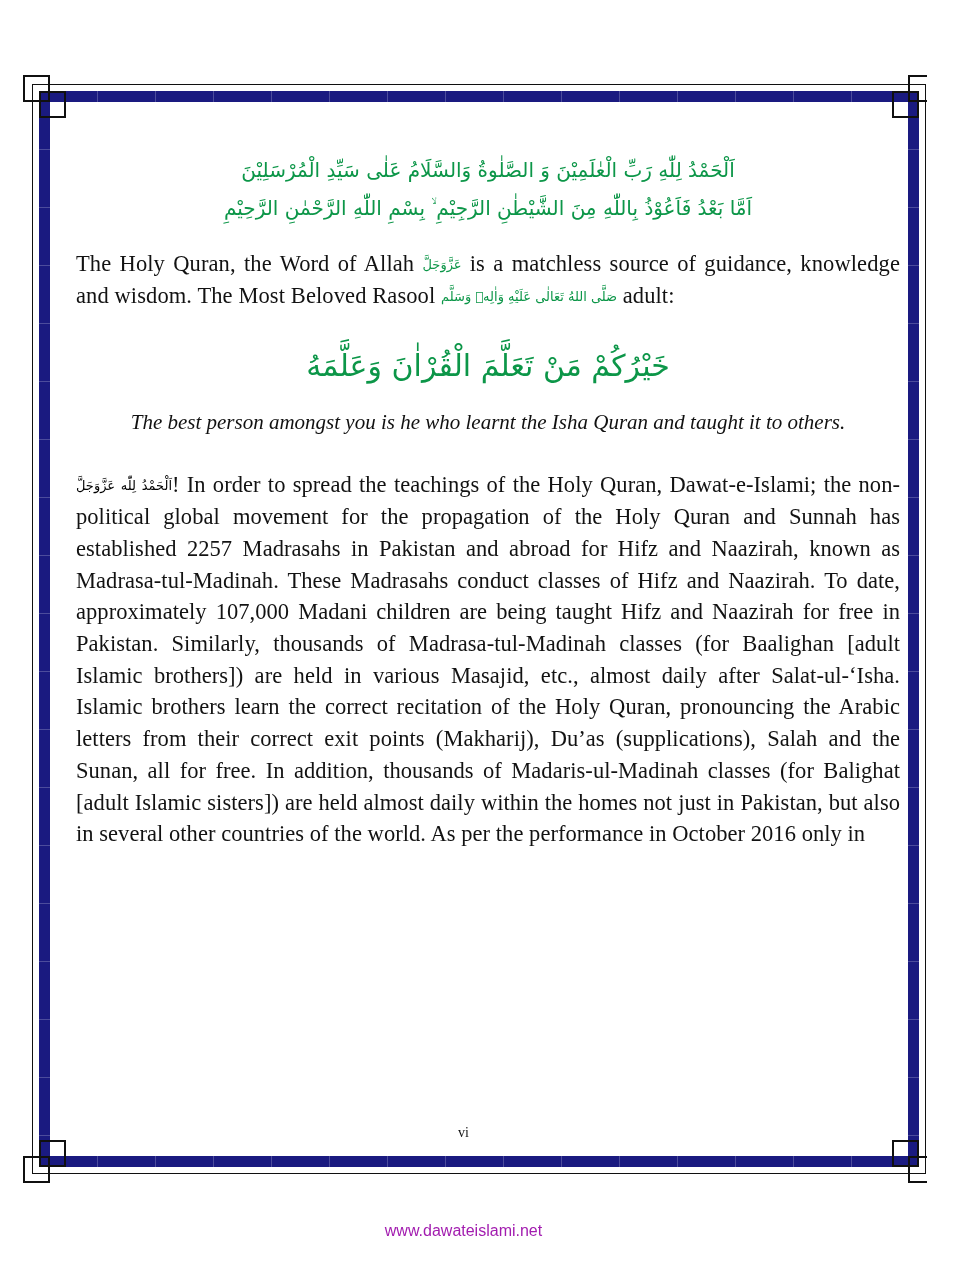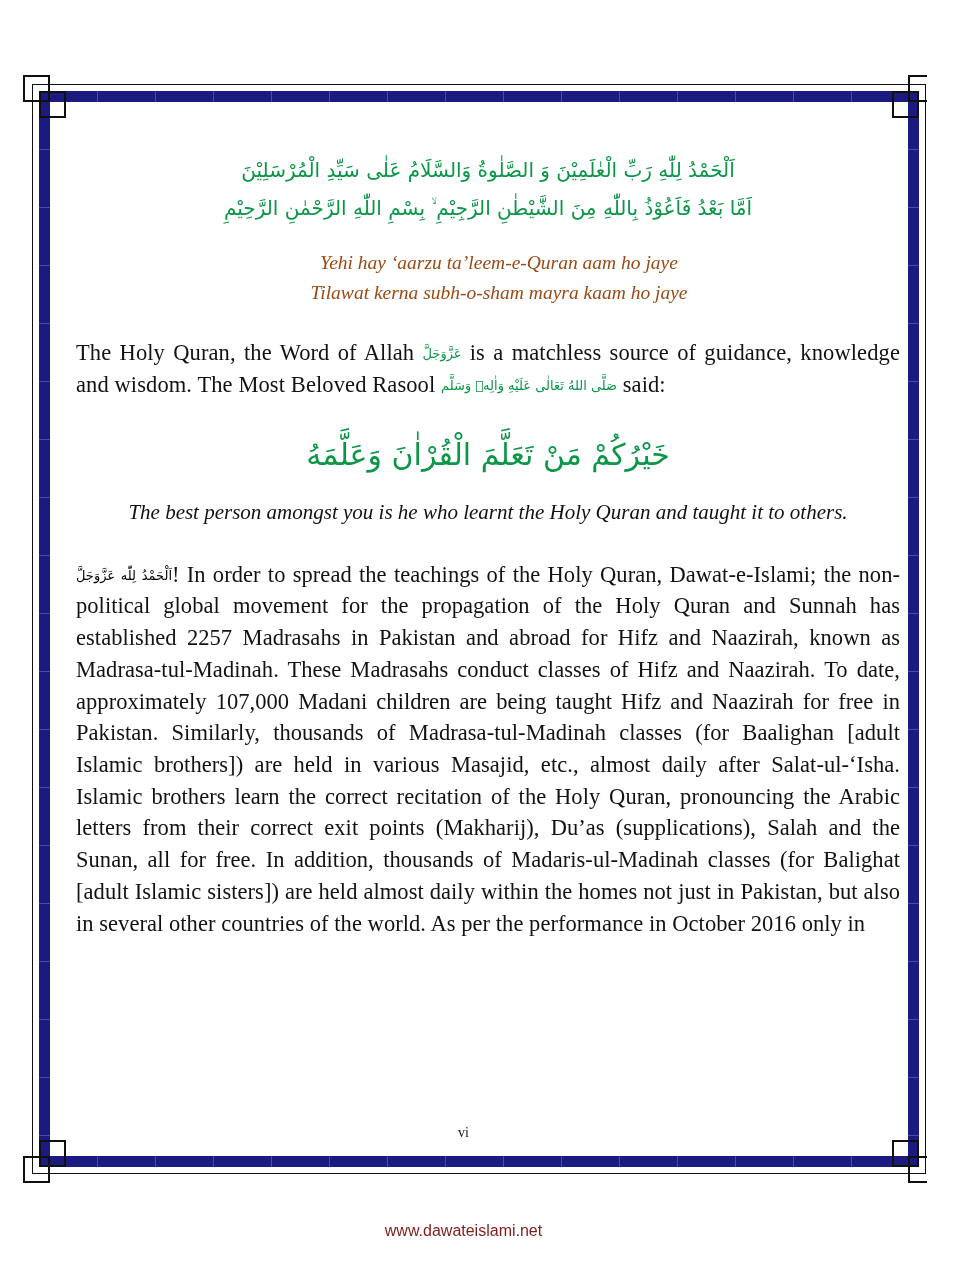--- a/index.html
+++ b/index.html
@@ -208,21 +208,21 @@
   }
 
   .site-footer {
     position: absolute;
     left: 0;
     right: 0;
     top: 1222px;
     text-align: center;
     font-family: "Liberation Sans", "DejaVu Sans", sans-serif;
     font-size: 16px;
-    color: #7f1d1d;
+    color: #a21caf;
   }
 </style>
 </head>
 <body>
 
 <div class="page">
 
   <div class="frame">
     <div class="frame-outline"></div>
     <div class="frame-band"></div>
@@ -250,30 +250,26 @@
   </div>
 
   <div class="content">
 
     <div class="invocation">
       <div class="arabic line1">اَلْحَمْدُ لِلّٰهِ رَبِّ الْعٰلَمِيْنَ وَ الصَّلٰوةُ وَالسَّلَامُ عَلٰى سَيِّدِ الْمُرْسَلِيْنَ</div>
       <div class="arabic line2">اَمَّا بَعْدُ فَاَعُوْذُ بِاللّٰهِ مِنَ الشَّيْطٰنِ الرَّجِيْمِ ۙ بِسْمِ اللّٰهِ الرَّحْمٰنِ الرَّحِيْمِ</div>
     </div>
 
 
-    <div class="couplet">
-      <div>Yehi hay ‘aarzu ta’leem-e-Quran aam ho jaye</div>
-      <div>Tilawat kerna subh-o-sham mayra kaam ho jaye</div>
-    </div>
-
-    <p class="body-text"><span>The Holy Quran, the Word of Allah </span><span class="hon">عَزَّوَجَلَّ</span><span> is a matchless source of guidance, knowledge and wisdom. The Most Beloved Rasool </span><span class="hon">صَلَّى اللهُ تَعَالٰى عَلَيْهِ وَاٰلِهٖ وَسَلَّم</span><span> said:</span></p>
+
+    <p class="body-text"><span>The Holy Quran, the Word of Allah </span><span class="hon">عَزَّوَجَلَّ</span><span> is a matchless source of guidance, knowledge and wisdom. The Most Beloved Rasool </span><span class="hon">صَلَّى اللهُ تَعَالٰى عَلَيْهِ وَاٰلِهٖ وَسَلَّم</span><span> adult:</span></p>
 
     <div class="hadith arabic">خَيْرُكُمْ مَنْ تَعَلَّمَ الْقُرْاٰنَ وَعَلَّمَهُ</div>
 
-    <div class="hadith-translation">The best person amongst you is he who learnt the Holy Quran and taught it to others.</div>
+    <div class="hadith-translation">The best person amongst you is he who learnt the Isha Quran and taught it to others.</div>
 
 
     <p class="main-paragraph"><span class="hon-lead">اَلْحَمْدُ لِلّٰه عَزَّوَجَلَّ</span><span>! In order to spread the teachings of the Holy Quran, Dawat-e-Islami; the non-political global movement for the propagation of the Holy Quran and Sunnah has established 2257 Madrasahs in Pakistan and abroad for Hifz and Naazirah, known as Madrasa-tul-Madinah. These Madrasahs conduct classes of Hifz and Naazirah. To date, approximately 107,000 Madani children are being taught Hifz and Naazirah for free in Pakistan. Similarly, thousands of Madrasa-tul-Madinah classes (for Baalighan [adult Islamic brothers]) are held in various Masajid, etc., almost daily after Salat-ul-‘Isha. Islamic brothers learn the correct recitation of the Holy Quran, pronouncing the Arabic letters from their correct exit points (Makharij), Du’as (supplications), Salah and the Sunan, all for free. In addition, thousands of Madaris-ul-Madinah classes (for Balighat [adult Islamic sisters]) are held almost daily within the homes not just in Pakistan, but also in several other countries of the world. As per the performance in October 2016 only in</span></p>
 
   </div>
 
   <div class="folio">vi</div>
 
   <div class="site-footer">www.dawateislami.net</div>
 

